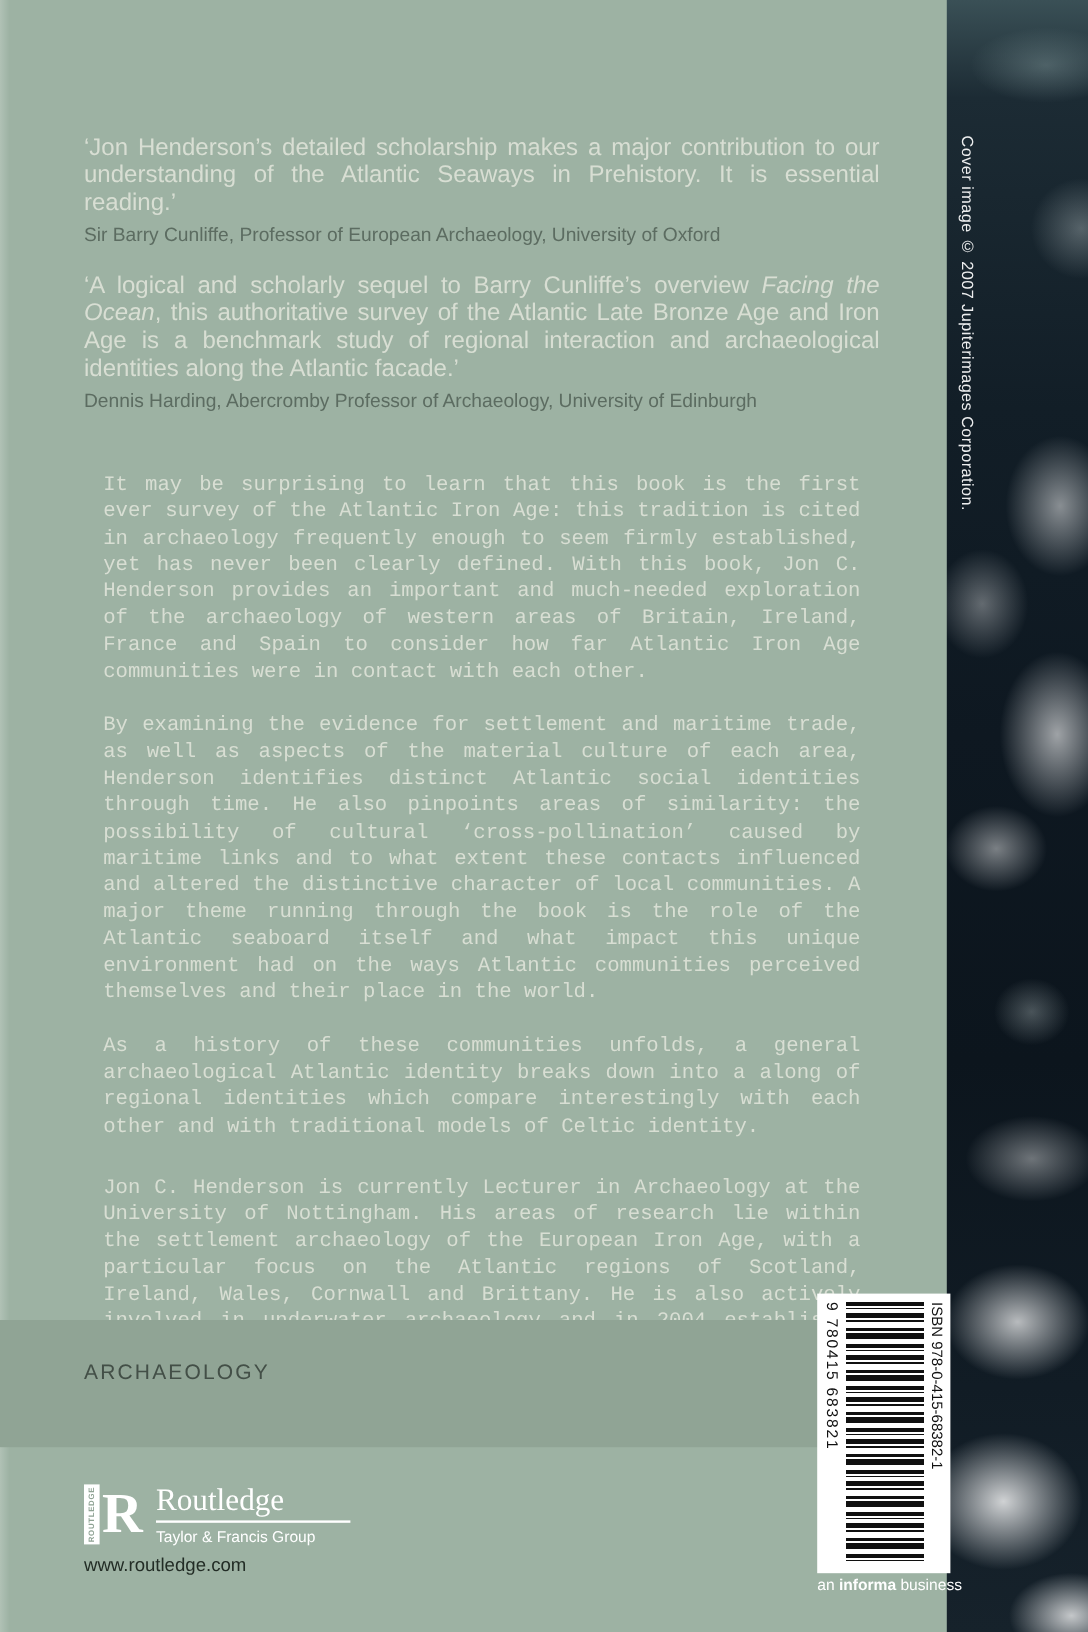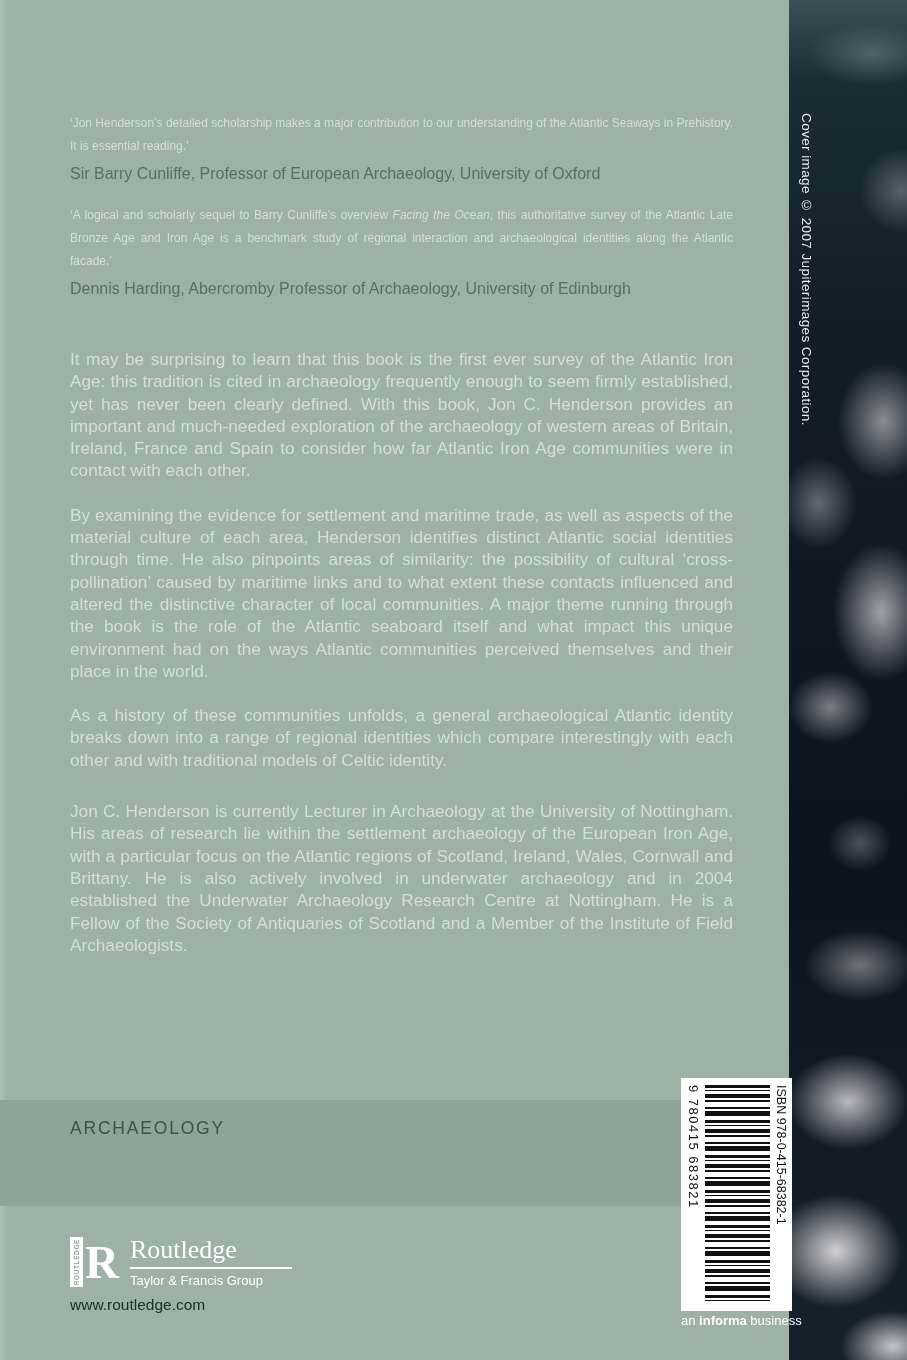--- a/index.html
+++ b/index.html
@@ -40,42 +40,42 @@
     color:rgba(255,255,255,0.92);
     white-space:nowrap;
   }
 
   
   .text-block {
     position:absolute; left:70px; top:112px; width:663px;
     color:#d8ded3;
   }
   .quote {
-    font-size:12px; line-height:23px; text-align:justify; margin:0;
+    font-size:20px; line-height:23px; text-align:justify; margin:0;
   }
   .quote em { }
   .attribution {
     font-size:16px; line-height:21px; color:#5c6c61;
     text-align:left; margin:5px 0 0 0;
   }
   .q2 { margin-top:20px; }
   .body-para {
-    font-size:17.2px; line-height:22.3px; text-align:justify; margin:0;
+    font-size:17.2px; line-height:22.3px; text-align:justify; margin:16px;font-family:Liberation Mono, monospace;
   }
   .p1 { margin-top:49px; }
   .p2, .p3, .p4 { margin-top:22px; }
   .bio { margin-top:29px; }
 
   
   .band {
     position:absolute; left:0; top:1100px; width:789px; height:106px;
     background:#90a495;
   }
   .band-label {
-    display:block; padding:18px 0 0 70px;
+    display:block; padding:33px 0 0 70px;
     font-size:17.5px; letter-spacing:1.8px; color:#434f47;
   }
 
   
   .publisher-logo {
     position:absolute; left:70px; top:1236px;
     display:flex; align-items:center;
   }
   .logo-mark { display:flex; align-items:stretch; height:50px; }
   .logo-strip {
@@ -157,21 +157,21 @@
 
   <div class="text-block">
     <p class="quote q1">‘Jon Henderson’s detailed scholarship makes a major contribution to our understanding of the Atlantic Seaways in Prehistory. It is essential reading.’</p>
     <p class="attribution">Sir Barry Cunliffe, Professor of European Archaeology, University of Oxford</p>
 
     <p class="quote q2"><span>‘A logical and scholarly sequel to Barry Cunliffe’s overview </span><em>Facing the Ocean</em><span>, this authoritative survey of the Atlantic Late Bronze Age and Iron Age is a benchmark study of regional interaction and archaeological identities along the Atlantic facade.’</span></p>
     <p class="attribution">Dennis Harding, Abercromby Professor of Archaeology, University of Edinburgh</p>
 
     <p class="body-para p1">It may be surprising to learn that this book is the first ever survey of the Atlantic Iron Age: this tradition is cited in archaeology frequently enough to seem firmly established, yet has never been clearly defined. With this book, Jon C. Henderson provides an important and much-needed exploration of the archaeology of western areas of Britain, Ireland, France and Spain to consider how far Atlantic Iron Age communities were in contact with each other.</p>
     <p class="body-para p2">By examining the evidence for settlement and maritime trade, as well as aspects of the material culture of each area, Henderson identifies distinct Atlantic social identities through time. He also pinpoints areas of similarity: the possibility of cultural ‘cross-pollination’ caused by maritime links and to what extent these contacts influenced and altered the distinctive character of local communities. A major theme running through the book is the role of the Atlantic seaboard itself and what impact this unique environment had on the ways Atlantic communities perceived themselves and their place in the world.</p>
-    <p class="body-para p3">As a history of these communities unfolds, a general archaeological Atlantic identity breaks down into a range of regional identities which compare interestingly with each other and with traditional models of Celtic identity.</p>
+    <p class="body-para p3">As a history of these communities unfolds, a general archaeological Atlantic identity breaks down into a along of regional identities which compare interestingly with each other and with traditional models of Celtic identity.</p>
 
     <p class="body-para bio">Jon C. Henderson is currently Lecturer in Archaeology at the University of Nottingham. His areas of research lie within the settlement archaeology of the European Iron Age, with a particular focus on the Atlantic regions of Scotland, Ireland, Wales, Cornwall and Brittany. He is also actively involved in underwater archaeology and in 2004 established the Underwater Archaeology Research Centre at Nottingham. He is a Fellow of the Society of Antiquaries of Scotland and a Member of the Institute of Field Archaeologists.</p>
   </div>
 
   <div class="band">
     <span class="band-label">ARCHAEOLOGY</span>
   </div>
 
   <div class="publisher-logo">
     <div class="logo-mark">

